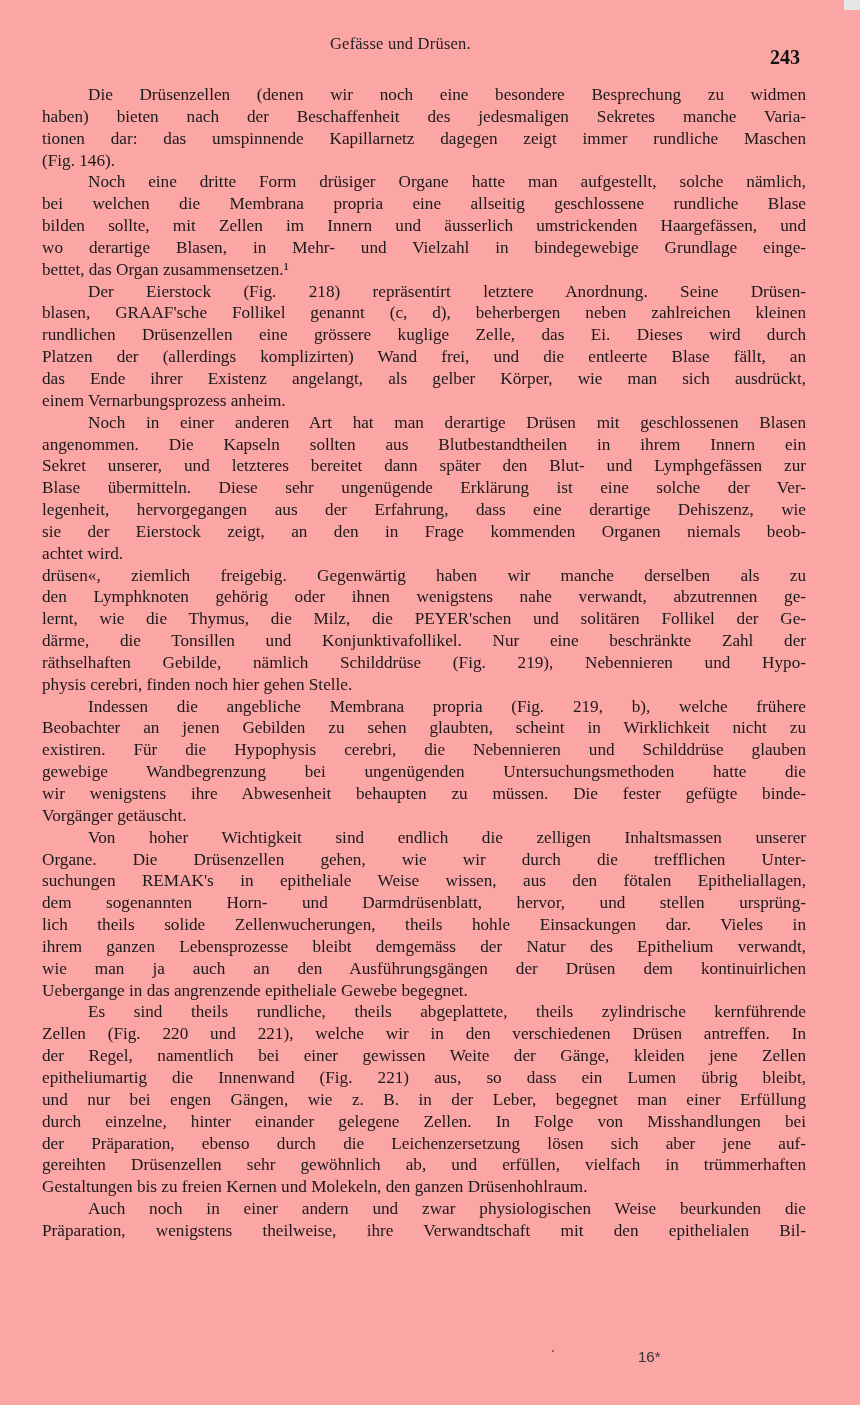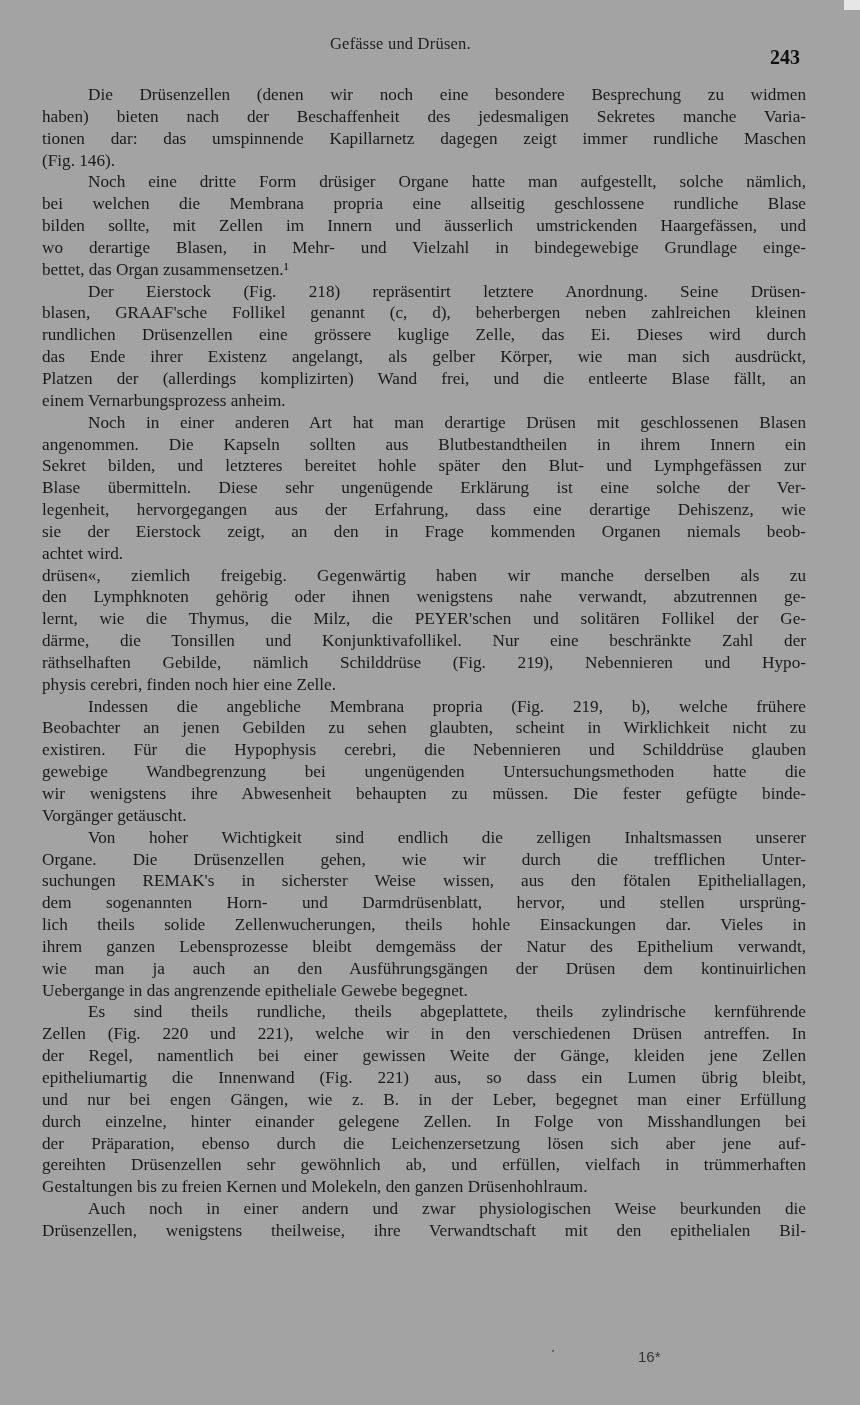--- a/index.html
+++ b/index.html
@@ -1,17 +1,17 @@
 <!DOCTYPE html>
 <html><head>
 <meta charset="utf-8">
 <style>
   html, body { margin:0; padding:0; background:#ffffff; }
   body { width:860px; height:1405px; position:relative; overflow:hidden; }
-  .page { position:absolute; left:0; top:0; width:860px; height:1405px; background:#a3a3a3; }
+  .page { position:absolute; left:0; top:0; width:860px; height:1405px; background:#fca5a5; }
   .header { position:absolute; top:34px; left:0; width:860px; height:24px; }
   .running-head { position:absolute; left:330px; top:0; font-family:"Liberation Serif", serif; font-size:16.5px; color:#222; letter-spacing:0.2px; }
   .page-num { position:absolute; left:770px; top:12px; font-family:"Liberation Serif", serif; font-size:20px; font-weight:bold; color:#111; }
   .body { position:absolute; left:42px; top:84px; width:764px; }
   .line { font-family:"Liberation Serif", serif; font-size:17.2px; color:#1a1a1a; height:21.85px; line-height:21.85px;
           white-space:nowrap; text-align:justify; text-align-last:justify; }
   .line.last { text-align-last:left; }
   .line.indent { padding-left:46px; }
   .sig { position:absolute; left:638px; top:1348px; font-family:Liberation Sans, sans-serif; font-size:15px; color:#333; }
   .speck { position:absolute; left:552px; top:1350px; width:2px; height:2px; background:#555; border-radius:1px; }
@@ -38,71 +38,71 @@
         <div class="line indent">Noch eine dritte Form drüsiger Organe hatte man aufgestellt, solche nämlich,</div>
         <div class="line">bei welchen die Membrana propria eine allseitig geschlossene rundliche Blase</div>
         <div class="line">bilden sollte, mit Zellen im Innern und äusserlich umstrickenden Haargefässen, und</div>
         <div class="line">wo derartige Blasen, in Mehr- und Vielzahl in bindegewebige Grundlage einge-</div>
         <div class="line last">bettet, das Organ zusammensetzen.¹</div>
       </div>
       <div>
         <div class="line indent">Der Eierstock (Fig. 218) repräsentirt letztere Anordnung. Seine Drüsen-</div>
         <div class="line">blasen, GRAAF'sche Follikel genannt (c, d), beherbergen neben zahlreichen kleinen</div>
         <div class="line">rundlichen Drüsenzellen eine grössere kuglige Zelle, das Ei. Dieses wird durch</div>
+        <div class="line">Platzen der (allerdings komplizirten) Wand frei, und die entleerte Blase fällt, an</div>
         <div class="line">das Ende ihrer Existenz angelangt, als gelber Körper, wie man sich ausdrückt,</div>
-        <div class="line">Platzen der (allerdings komplizirten) Wand frei, und die entleerte Blase fällt, an</div>
         <div class="line last">einem Vernarbungsprozess anheim.</div>
       </div>
       <div>
         <div class="line indent">Noch in einer anderen Art hat man derartige Drüsen mit geschlossenen Blasen</div>
         <div class="line">angenommen. Die Kapseln sollten aus Blutbestandtheilen in ihrem Innern ein</div>
-        <div class="line">Sekret bilden, und letzteres bereitet hohle später den Blut- und Lymphgefässen zur</div>
+        <div class="line">Sekret unserer, und letzteres bereitet dann später den Blut- und Lymphgefässen zur</div>
         <div class="line">Blase übermitteln. Diese sehr ungenügende Erklärung ist eine solche der Ver-</div>
         <div class="line">legenheit, hervorgegangen aus der Erfahrung, dass eine derartige Dehiszenz, wie</div>
         <div class="line">sie der Eierstock zeigt, an den in Frage kommenden Organen niemals beob-</div>
         <div class="line last">achtet wird.</div>
       </div>
       <div>
         <div class="line">drüsen«, ziemlich freigebig. Gegenwärtig haben wir manche derselben als zu</div>
         <div class="line">den Lymphknoten gehörig oder ihnen wenigstens nahe verwandt, abzutrennen ge-</div>
         <div class="line">lernt, wie die Thymus, die Milz, die PEYER'schen und solitären Follikel der Ge-</div>
         <div class="line">därme, die Tonsillen und Konjunktivafollikel. Nur eine beschränkte Zahl der</div>
         <div class="line">räthselhaften Gebilde, nämlich Schilddrüse (Fig. 219), Nebennieren und Hypo-</div>
-        <div class="line last">physis cerebri, finden noch hier eine Zelle.</div>
+        <div class="line last">physis cerebri, finden noch hier gehen Stelle.</div>
       </div>
       <div>
         <div class="line indent">Indessen die angebliche Membrana propria (Fig. 219, b), welche frühere</div>
         <div class="line">Beobachter an jenen Gebilden zu sehen glaubten, scheint in Wirklichkeit nicht zu</div>
         <div class="line">existiren. Für die Hypophysis cerebri, die Nebennieren und Schilddrüse glauben</div>
         <div class="line">gewebige Wandbegrenzung bei ungenügenden Untersuchungsmethoden hatte die</div>
         <div class="line">wir wenigstens ihre Abwesenheit behaupten zu müssen. Die fester gefügte binde-</div>
         <div class="line last">Vorgänger getäuscht.</div>
       </div>
       <div>
         <div class="line indent">Von hoher Wichtigkeit sind endlich die zelligen Inhaltsmassen unserer</div>
         <div class="line">Organe. Die Drüsenzellen gehen, wie wir durch die trefflichen Unter-</div>
-        <div class="line">suchungen REMAK's in sicherster Weise wissen, aus den fötalen Epitheliallagen,</div>
+        <div class="line">suchungen REMAK's in epitheliale Weise wissen, aus den fötalen Epitheliallagen,</div>
         <div class="line">dem sogenannten Horn- und Darmdrüsenblatt, hervor, und stellen ursprüng-</div>
         <div class="line">lich theils solide Zellenwucherungen, theils hohle Einsackungen dar. Vieles in</div>
         <div class="line">ihrem ganzen Lebensprozesse bleibt demgemäss der Natur des Epithelium verwandt,</div>
         <div class="line">wie man ja auch an den Ausführungsgängen der Drüsen dem kontinuirlichen</div>
         <div class="line last">Uebergange in das angrenzende epitheliale Gewebe begegnet.</div>
       </div>
       <div>
         <div class="line indent">Es sind theils rundliche, theils abgeplattete, theils zylindrische kernführende</div>
         <div class="line">Zellen (Fig. 220 und 221), welche wir in den verschiedenen Drüsen antreffen. In</div>
         <div class="line">der Regel, namentlich bei einer gewissen Weite der Gänge, kleiden jene Zellen</div>
         <div class="line">epitheliumartig die Innenwand (Fig. 221) aus, so dass ein Lumen übrig bleibt,</div>
         <div class="line">und nur bei engen Gängen, wie z. B. in der Leber, begegnet man einer Erfüllung</div>
         <div class="line">durch einzelne, hinter einander gelegene Zellen. In Folge von Misshandlungen bei</div>
         <div class="line">der Präparation, ebenso durch die Leichenzersetzung lösen sich aber jene auf-</div>
         <div class="line">gereihten Drüsenzellen sehr gewöhnlich ab, und erfüllen, vielfach in trümmerhaften</div>
         <div class="line last">Gestaltungen bis zu freien Kernen und Molekeln, den ganzen Drüsenhohlraum.</div>
       </div>
       <div>
         <div class="line indent">Auch noch in einer andern und zwar physiologischen Weise beurkunden die</div>
-        <div class="line">Drüsenzellen, wenigstens theilweise, ihre Verwandtschaft mit den epithelialen Bil-</div>
+        <div class="line">Präparation, wenigstens theilweise, ihre Verwandtschaft mit den epithelialen Bil-</div>
       </div>
     </div>
 
   <div class="speck"></div>
   <span class="sig">16*</span>
 </div>
 
 </body></html>

